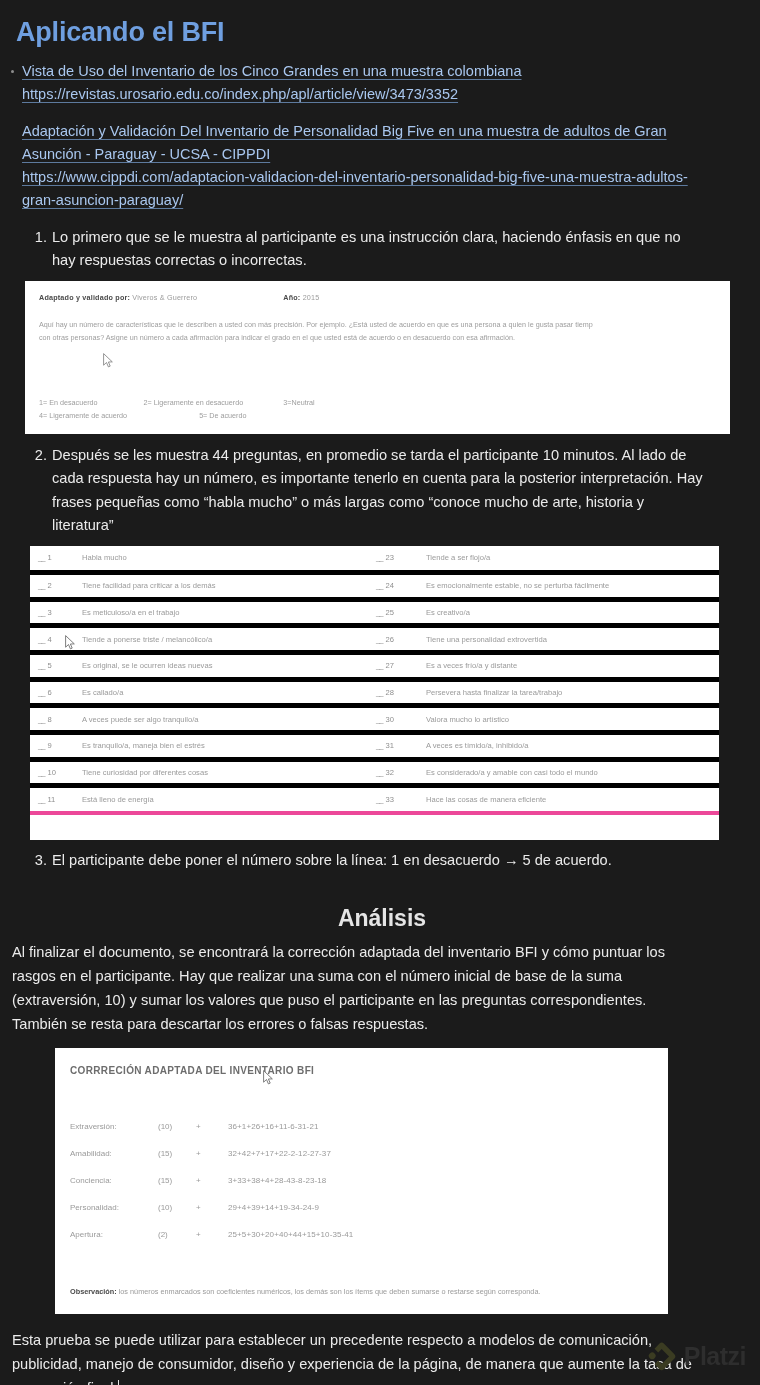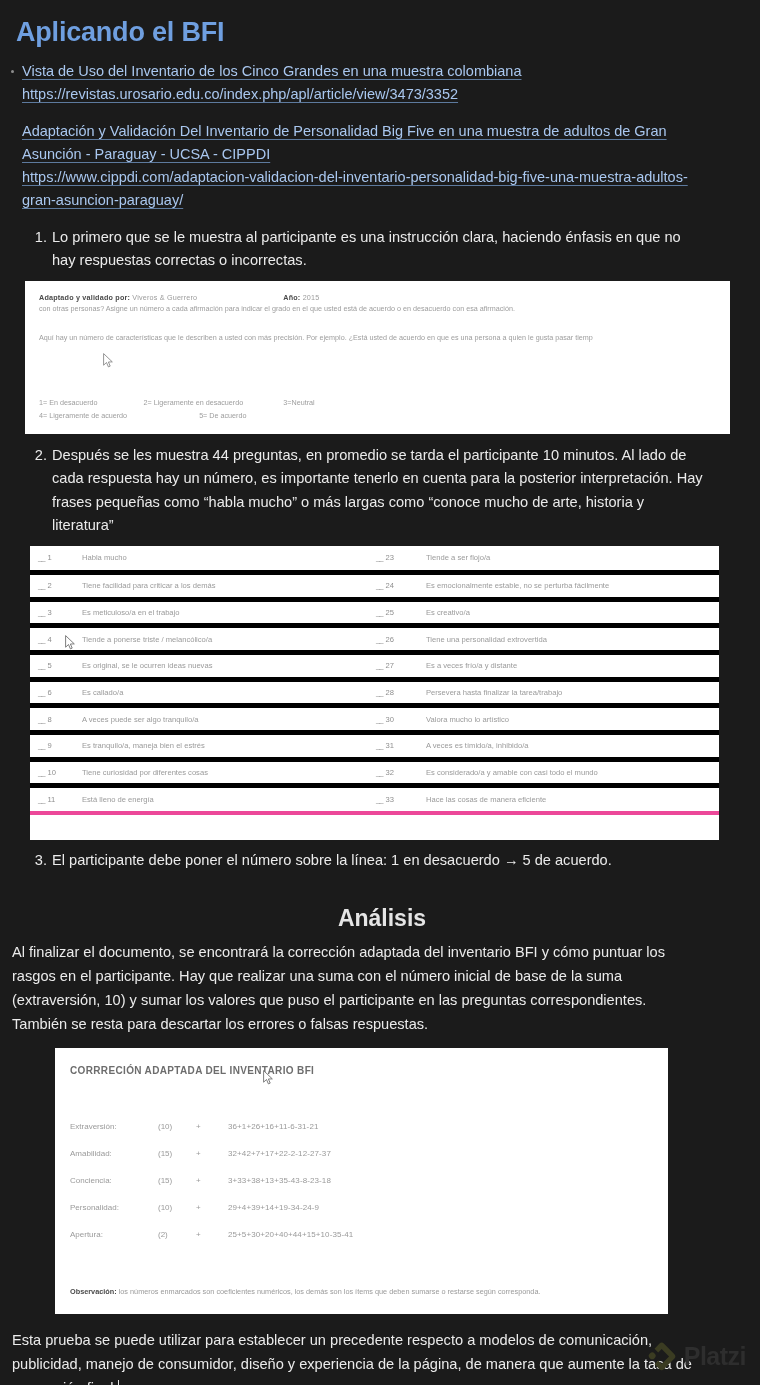--- a/index.html
+++ b/index.html
@@ -255,22 +255,22 @@
     <li>
       <span class="num">1.</span>
       <span>Lo primero que se le muestra al participante es una instrucción clara, haciendo énfasis en que no hay respuestas correctas o incorrectas.</span>
     </li>
   </ol>
 
   <div class="card card-instruction">
     <div class="ci-meta">
       <span class="b">Adaptado y validado por:</span><span class="v"> </span><span class="v">Viveros &amp; Guerrero</span><span class="gap"></span><span class="b">Año:</span> <span class="v">2015</span>
     </div>
+    <div class="ci-body">Aquí hay un número de características que le describen a usted con más precisión. Por  ejemplo.  ¿Está usted de acuerdo en que es una persona a quien le gusta pasar tiemp</div>
     <div class="ci-body" style="margin-top:0">con otras personas? Asigne un número a cada afirmación para indicar el grado en el que usted está de acuerdo o en desacuerdo con esa afirmación.</div>
-    <div class="ci-body">Aquí hay un número de características que le describen a usted con más precisión. Por  ejemplo.  ¿Está usted de acuerdo en que es una persona a quien le gusta pasar tiemp</div>
 
     <div class="ci-scale r1">
       <span>1= En desacuerdo</span><span class="s2">2= Ligeramente en desacuerdo</span><span class="s3">3=Neutral</span>
     </div>
     <div class="ci-scale r2">
       <span>4= Ligeramente de acuerdo</span><span class="s2">5= De acuerdo</span>
     </div>
 
     <svg class="cursor" style="left:78px; top:72px" viewBox="0 0 11 15">
       <path d="M0.6 0.6 L0.6 12.2 L3.5 9.5 L5.4 13.9 L7.2 13.1 L5.4 9.0 L9.3 8.9 Z" fill="#ffffff" stroke="#7a7a7a" stroke-width="0.8"></path>
@@ -378,21 +378,21 @@
         <div class="cc-row">
           <span class="cc-trait">Amabilidad:</span>
           <span class="cc-coef">(15)</span>
           <span class="cc-plus">+</span>
           <span class="cc-items">32+42+7+17+22-2-12-27-37</span>
         </div>
         <div class="cc-row">
           <span class="cc-trait">Conciencia:</span>
           <span class="cc-coef">(15)</span>
           <span class="cc-plus">+</span>
-          <span class="cc-items">3+33+38+13+35-43-8-23-18</span>
+          <span class="cc-items">3+33+38+4+28-43-8-23-18</span>
         </div>
         <div class="cc-row">
           <span class="cc-trait">Personalidad:</span>
           <span class="cc-coef">(10)</span>
           <span class="cc-plus">+</span>
           <span class="cc-items">29+4+39+14+19-34-24-9</span>
         </div>
         <div class="cc-row">
           <span class="cc-trait">Apertura:</span>
           <span class="cc-coef">(2)</span>

